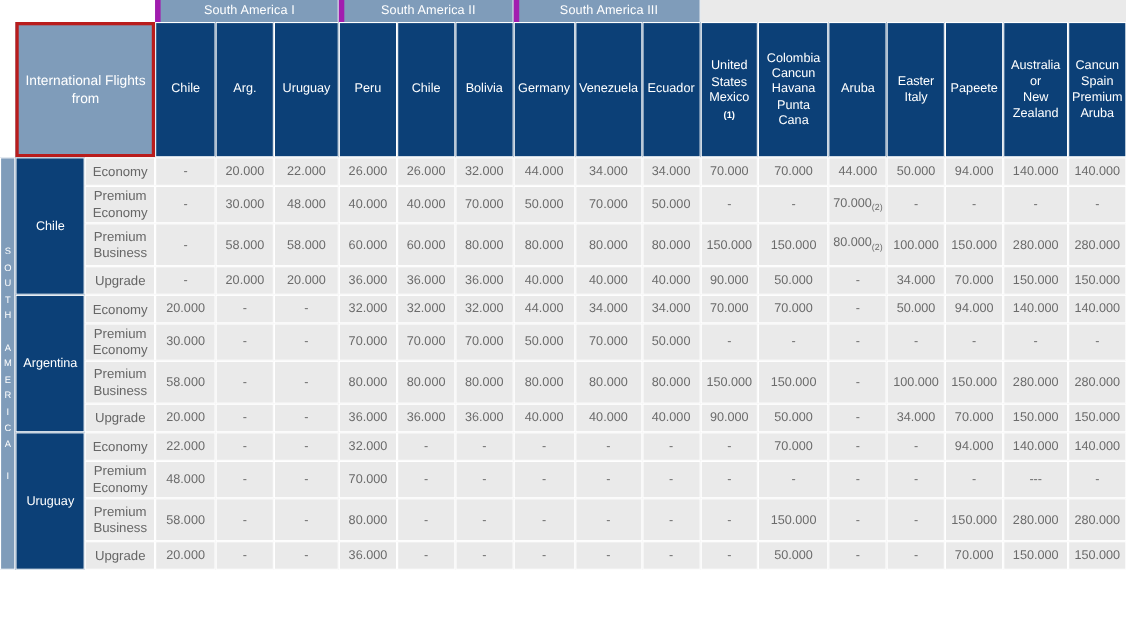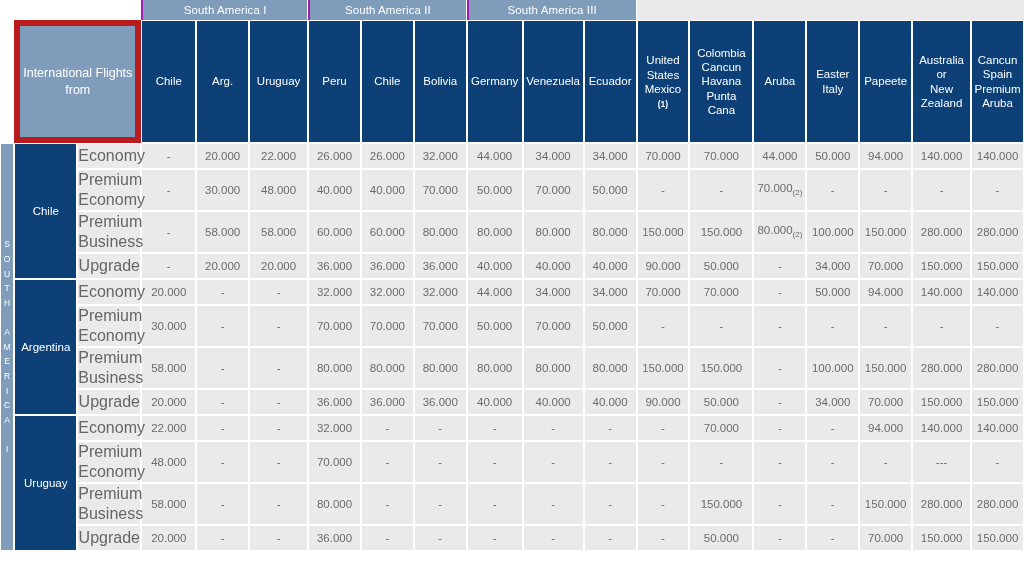--- a/index.html
+++ b/index.html
@@ -36,21 +36,21 @@
   }
 
   
   .grp {
     height: 20px;
     background: #7f9cba;
     color: #ffffff;
     font-size: 11.5px;
     text-align: center;
     vertical-align: middle;
-    border-left: 2px solid #a21caf;
+    border-left: 5px solid #a21caf;
     border-right: 1px solid #ffffff;
     letter-spacing: .1px;
   }
   .grp-blank-left { background: #ffffff; height: 20px; }
   .grp-blank-right { background: #eaeaea; height: 20px; }
 
   
   .colhead {
     background: #0c4077;
     color: #ffffff;
@@ -70,21 +70,21 @@
     margin-top: 3px;
   }
   .cornerhead {
     background: #7f9cba;
     color: #ffffff;
     font-size: 12.5px;
     font-weight: bold;
     text-align: center;
     vertical-align: middle;
     height: 123px;
-    border: 6px solid #b91c1c;
+    border: 3px solid #b91c1c;
     line-height: 1.3;
     padding: 2px 6px;
   }
   .corner-pad { background: #ffffff; }
 
   
   .regionstrip {
     background: #7f9cba;
     color: #ffffff;
     width: 14px;
@@ -112,21 +112,21 @@
     font-weight: bold;
     text-align: center;
     vertical-align: middle;
     border: 1px solid #ffffff;
   }
 
   
   .cabin {
     background: #eaeaea;
     color: #666666;
-    font-size: 16px;
+    font-size: 12px;
     text-align: center;
     vertical-align: middle;
     border: 1px solid #ffffff;
     line-height: 1.25;
     padding: 2px 3px;
   }
 
   
   .val {
     background: #eaeaea;

